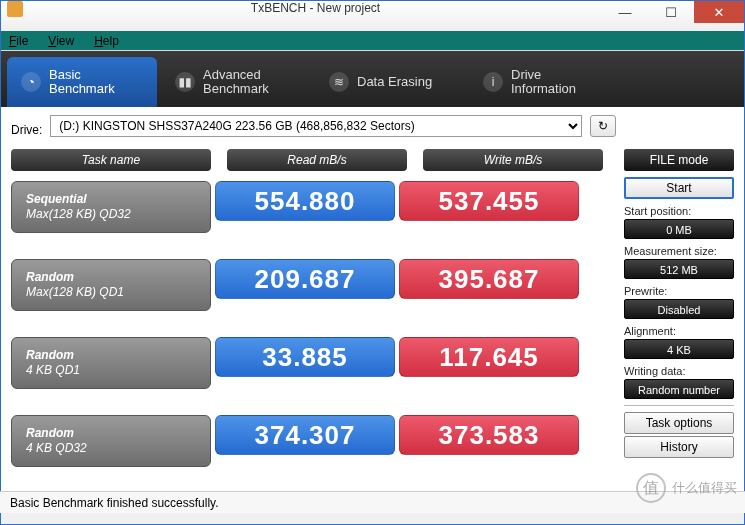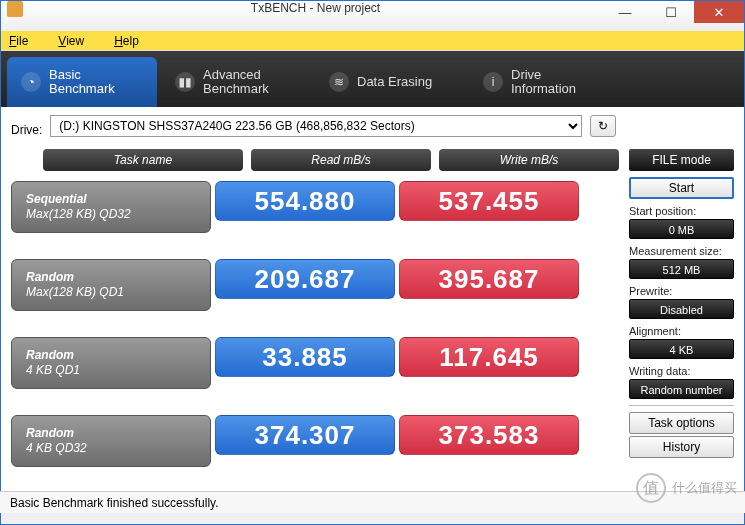--- a/index.html
+++ b/index.html
@@ -2,35 +2,35 @@
 <html><head>
 <meta charset="utf-8">
 <style>
 * { margin: 0; padding: 0; box-sizing: border-box; font-family: "Segoe UI", Tahoma, sans-serif; }
 body { width: 745px; height: 525px; background: #f0f0f0; overflow: hidden; border: 1px solid #2a6fc9; }
 .titlebar { height: 30px; background: linear-gradient(#fff,#eee); display: flex; align-items: flex-start; position: relative; }
 .titlebar .app-icon { width: 16px; height: 16px; margin: 0 6px; background: #e8a03a; border-radius: 2px; }
 .titlebar .title { flex: 1; text-align: center; font-size: 12px; color: #333; }
 .titlebar .wbtn { width: 46px; height: 22px; display: flex; align-items: center; justify-content: center; font-size: 13px; color: #333; }
 .titlebar .wbtn.close { background: #c84a3b; color: #fff; width: 50px; height: 22px; }
-.menubar { height: 20px; padding: 0 8px; font-size: 12px; display: flex; gap: 30px; align-items: center; background: #fde047; border-bottom: 1px solid #ddd; }
+.menubar { height: 20px; padding: 0 8px; font-size: 12px; display: flex; gap: 20px; align-items: center; background: #0f766e; border-bottom: 1px solid #ddd; }
 .menubar span { text-decoration: underline; text-decoration-color: transparent; }
 .menubar span::first-letter { text-decoration: underline; }
 .tabs { display: flex; background: linear-gradient(#3a3a3a,#222); height: 56px; padding: 6px 6px 0 6px; gap: 4px; }
 .tab { flex: 0 0 auto; min-width: 150px; display: flex; align-items: center; gap: 8px; padding: 6px 14px; color: #ddd; font-size: 13px; border-radius: 6px 6px 0 0; cursor: pointer; }
 .tab.active { background: linear-gradient(#2a6fc9,#1a4f9a); color: #fff; }
 .tab .ticon { width: 20px; height: 20px; border-radius: 50%; background: rgba(255,255,255,.15); display: flex; align-items: center; justify-content: center; font-size: 12px; }
 .tab .tlabel { line-height: 1.1; }
 .body { padding: 8px 10px 2px 10px; background: #fff; }
 .driverow { display: flex; align-items: flex-end; gap: 8px; font-size: 12px; margin-bottom: 12px; }
 .driverow select { flex: 1; height: 22px; font-size: 12px; padding: 0 4px; border: 1px solid #999; background: #fff; }
 .refresh { width: 26px; height: 22px; border: 1px solid #999; background: linear-gradient(#fdfdfd,#e6e6e6); border-radius: 3px; display: flex; align-items: center; justify-content: center; }
 .main { display: flex; gap: 10px; }
 .results { flex: 1; }
-.header3 { display: grid; grid-template-columns: 200px 180px 180px; gap: 8px; margin-bottom: 10px; margin-left: 32px; }
+.header3 { display: grid; grid-template-columns: 200px 180px 180px; gap: 16px; margin-bottom: 10px; }
 .header3 div { background: linear-gradient(#555,#2a2a2a); color: #fff; font-size: 12px; text-align: center; padding: 4px 0; border-radius: 4px; font-style: italic; }
 .row { display: grid; grid-template-columns: 200px 180px 180px; gap: 4px; margin-bottom: 26px; }
 .taskname { background: linear-gradient(#9a9a9a,#6d6d6d); border: 1px solid #555; border-radius: 6px; color: #fff; font-size: 12px; display: flex; flex-direction: column; justify-content: center; padding: 0 14px; line-height: 1.25; height: 52px; font-style: italic; }
 .taskname .l1 { font-weight: bold; }
 .val { border-radius: 6px; height: 40px; display: flex; align-items: center; justify-content: center; font-size: 26px; font-weight: bold; color: #fff; font-family: "Arial", sans-serif; letter-spacing: 1px; border: 1px solid rgba(0,0,0,.2); }
 .val.read { background: linear-gradient(#4d93e8,#256bd1); }
 .val.write { background: linear-gradient(#ec5a6b,#d22f42); }
 .side { width: 110px; font-size: 11px; display: flex; flex-direction: column; gap: 2px; }
 .side .btn { border: 1px solid #888; background: linear-gradient(#fdfdfd,#e2e2e2); height: 22px; display: flex; align-items: center; justify-content: center; font-size: 12px; border-radius: 2px; cursor: pointer; }
 .side .btn.start { border: 2px solid #2a6fc9; }

